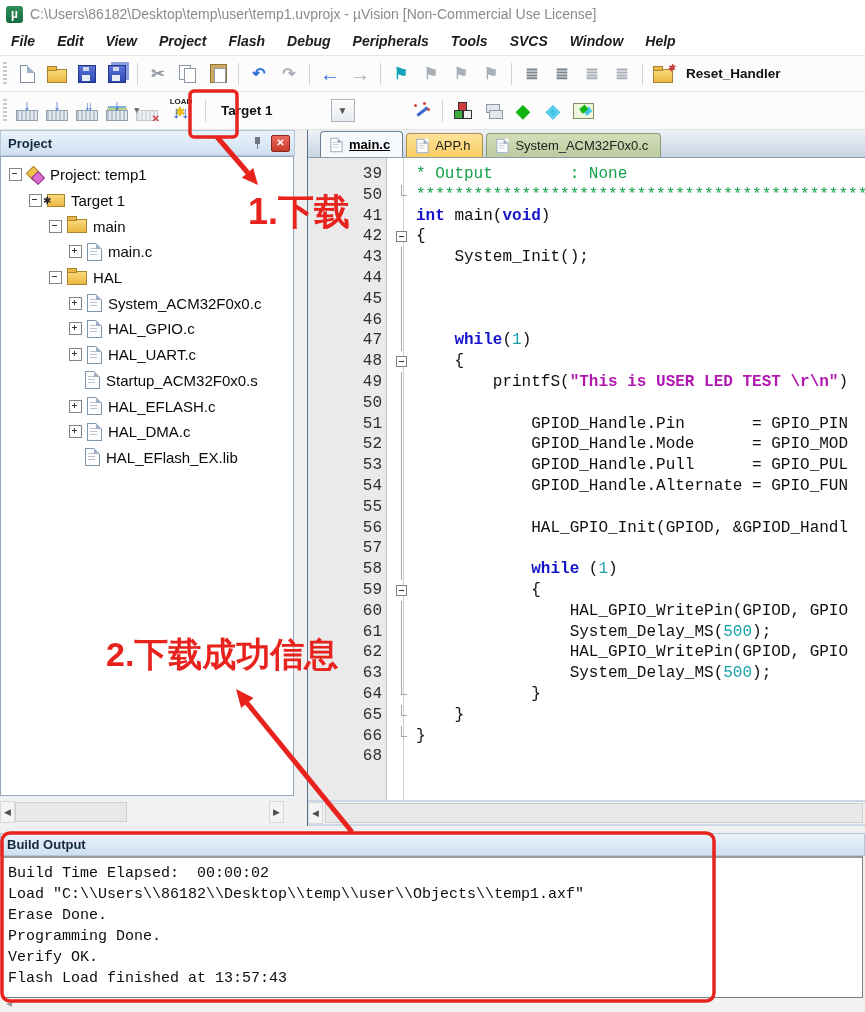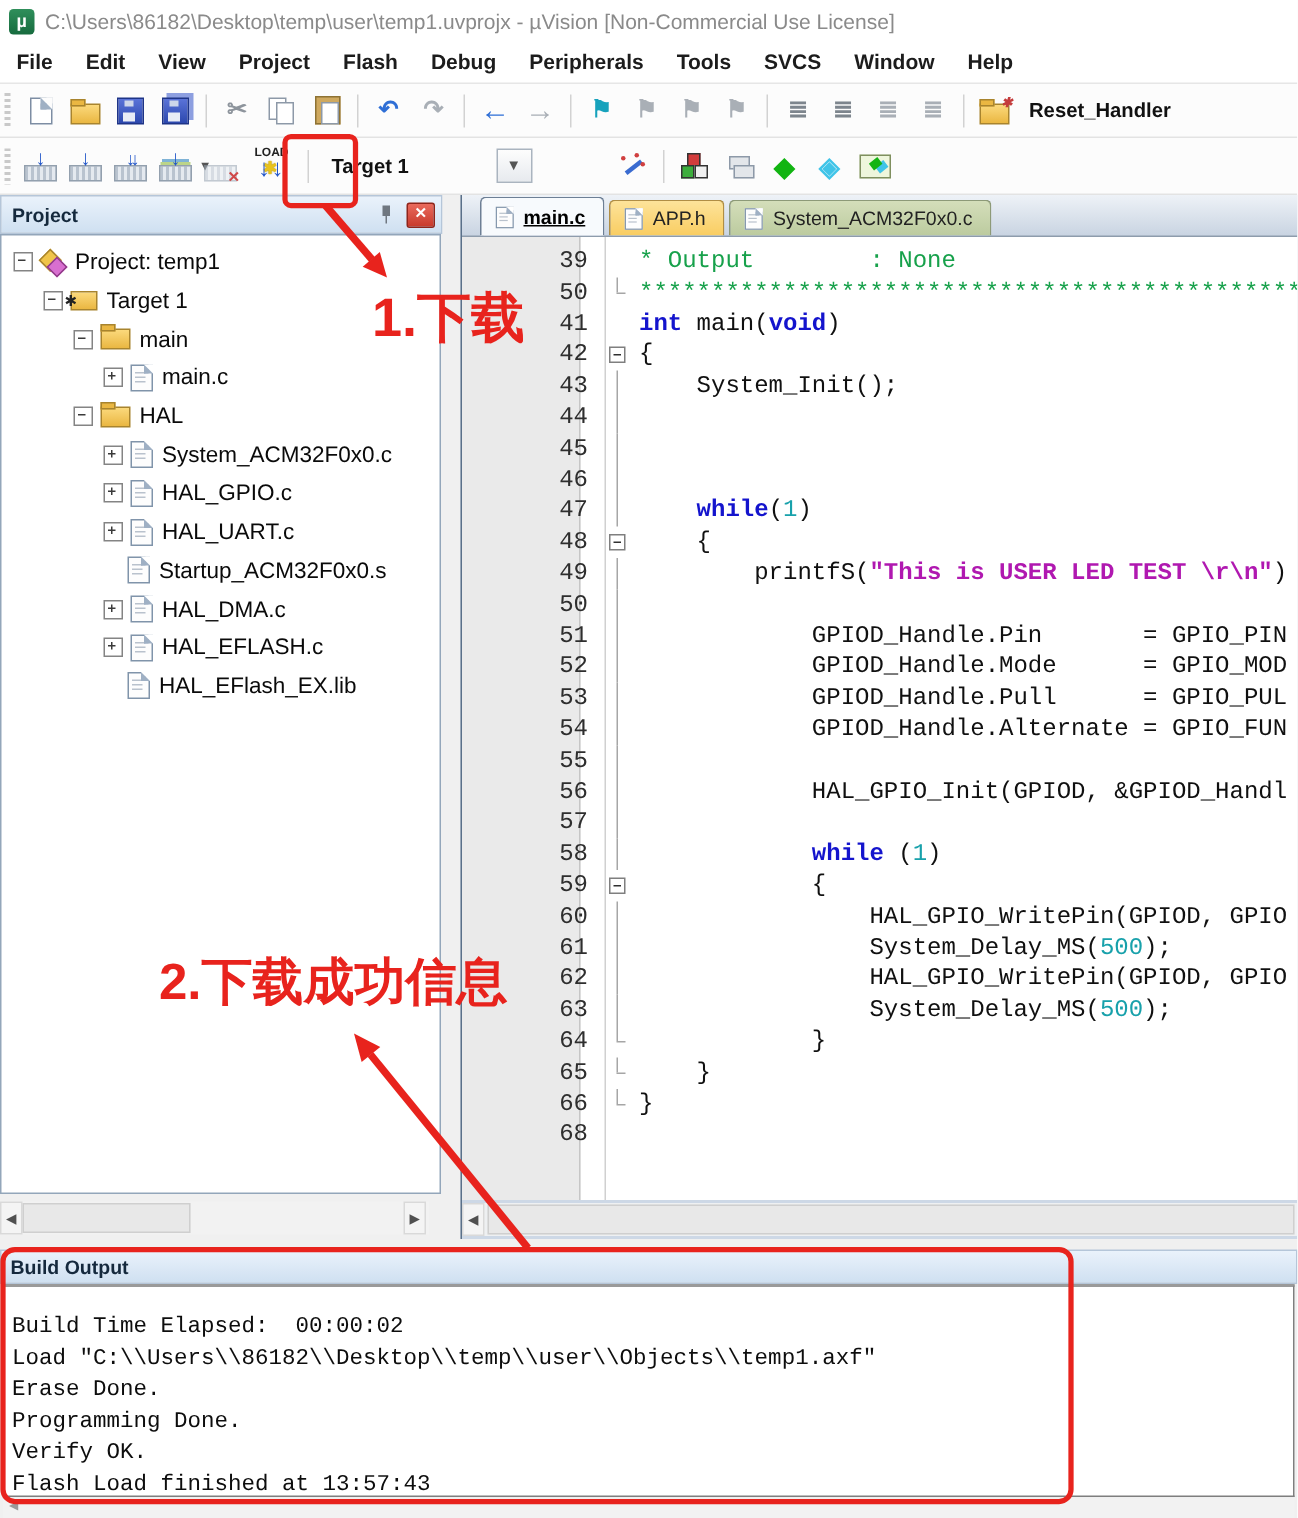--- a/index.html
+++ b/index.html
@@ -5,21 +5,21 @@
   html,body{margin:0;padding:0;background:#fff;}
   #app{position:relative;width:865px;height:1012px;background:#fff;overflow:hidden;
        font-family:"Liberation Sans",sans-serif;-webkit-font-smoothing:antialiased;}
   
   #titlebar{position:absolute;left:0;top:0;width:865px;height:28px;background:#fff;
             display:flex;align-items:center;padding-left:6px;box-sizing:border-box;}
   .appicon{width:17px;height:17px;border-radius:3px;background:linear-gradient(#2f8f5b,#176b3e);
            color:#fff;font-size:12px;font-weight:bold;display:flex;align-items:center;justify-content:center;margin-right:7px;}
   #title-text{font-size:14px;color:#8a8a8a;white-space:nowrap;}
   #menubar{position:absolute;left:0;top:28px;width:865px;height:28px;background:#fff;
-           display:flex;align-items:flex-end;border-bottom:1px solid #e6e6e6;box-sizing:border-box;}
+           display:flex;align-items:flex-end;border-bottom:1px solid #e6e6e6;box-sizing:border-box;font-style:italic;}
   .menu-item{padding:0 11px;font-size:14px;font-weight:600;color:#1c1c1c;line-height:27px;}
   
   .toolbar{position:absolute;left:0;width:865px;background:#fcfcfc;display:flex;align-items:center;
            border-bottom:1px solid #e3e3e3;box-sizing:border-box;}
   #toolbar1{top:56px;height:36px;}
   #toolbar2{top:92px;height:38px;}
   .grip{width:4px;height:24px;margin:0 5px 0 3px;
         background:repeating-linear-gradient(#c9c9c9 0 2px,transparent 2px 4px);}
   .tsep{width:1px;height:22px;background:#d2d2d2;margin:0 5px;}
   .tbtn{position:relative;width:30px;height:28px;display:flex;align-items:center;justify-content:center;}
@@ -117,21 +117,21 @@
   .tab{height:23px;display:flex;align-items:center;padding:0 12px 0 8px;margin-right:3px;
        border:1px solid #90552a;border-bottom:none;border-radius:4px 4px 0 0;font-size:13px;position:relative;}
   .tab .tpage{transform:scale(.8);margin-right:5px;}
   .tab-active{background:#f7fafd;border-color:#6d7f95;height:25px;font-weight:bold;z-index:2;}
   .tab-active .lab{text-decoration:underline;}
   .tab-header{background:linear-gradient(#fde39a,#f9cd62);border-color:#b08e45;color:#222;margin-top:36px;}
   .tab-source{background:linear-gradient(#d4deba,#bccb9f);border-color:#8d9a78;color:#222;}
   #code{position:absolute;left:0;top:28px;right:0;bottom:26px;background:#fff;overflow:hidden;}
   #gutter-bg{position:absolute;left:0;top:0;bottom:0;width:78px;background:#eaeaea;border-right:1px solid #c6c6c6;}
   #foldline{position:absolute;left:95px;top:0;bottom:0;width:1px;background:#d0d0d0;}
-  #code-lines{position:absolute;left:16px;top:6px;right:0;font-family:"Liberation Mono","DejaVu Sans Mono",monospace;font-size:16px;}
+  #code-lines{position:absolute;left:6px;top:6px;right:0;font-family:"Liberation Mono","DejaVu Sans Mono",monospace;font-size:16px;}
   .crow{display:flex;height:20.8px;line-height:20.8px;white-space:pre;}
   .gut{flex:0 0 68px;text-align:right;padding-right:11px;color:#2e2e2e;}
   .fold{flex:0 0 17px;position:relative;}
   .fold .vln{position:absolute;left:8px;top:0;bottom:0;width:1px;background:#a6a6a6;}
   .fold .vtop{position:absolute;left:8px;top:0;height:10px;width:1px;background:#a6a6a6;}
   .fold .hst{position:absolute;left:8px;top:10px;width:6px;height:1px;background:#a6a6a6;}
   .fold .fbox{position:absolute;left:3px;top:5px;width:11px;height:11px;background:#fff;border:1px solid #7f7f7f;box-sizing:border-box;}
   .fold .fbox i{position:absolute;left:2px;top:4px;width:5px;height:1px;background:#303030;}
   .ctext{padding-left:6px;}
   .tk.kw{color:#1414cd;font-weight:bold;}
@@ -139,21 +139,21 @@
   .tk.num{color:#18a1ab;}
   .tk.str{color:#b018b0;font-weight:bold;}
   .tk.pl{color:#101010;}
   #ed-hscroll{left:0;bottom:2px;right:0;background:#eef0f2;}
   
   #buildout{position:absolute;left:0;top:826px;width:865px;height:186px;background:#f0f0f0;}
   #bo-hdr{position:absolute;left:0;top:7px;width:865px;height:23px;background:linear-gradient(#eaf2fb,#cfe0f1);
           border:1px solid #b5c6d9;box-sizing:border-box;display:flex;align-items:center;padding-left:6px;}
   #bo-hdr .ttl{font-size:13px;font-weight:600;color:#15293d;}
   #bo-body{position:absolute;left:2px;top:30px;right:2px;height:142px;background:#fff;border:1px solid #7e7e7e;
-           border-top:2px solid #9a9a9a;box-sizing:border-box;padding:16px 0 0 5px;
+           border-top:2px solid #9a9a9a;box-sizing:border-box;padding:5px 0 0 5px;
            font-family:"Liberation Mono","DejaVu Sans Mono",monospace;font-size:15px;line-height:21px;color:#0d0d0d;white-space:pre;}
   #bo-strip{position:absolute;left:2px;bottom:0;right:2px;height:13px;background:#f2f2f2;color:#9a9a9a;font-size:8px;padding-left:4px;}
   
   #overlay{position:absolute;left:0;top:0;width:865px;height:1012px;pointer-events:none;z-index:50;}
   .anno-text{position:absolute;color:#e8231d;font-weight:bold;pointer-events:none;z-index:51;
              font-family:"Liberation Sans",sans-serif;white-space:nowrap;}
   #anno1{left:248px;top:188px;font-size:36px;}
   #anno2{left:106px;top:632px;font-size:34px;}
 </style>
 </head>
@@ -445,34 +445,34 @@
             <span class="tindent" style="width: 68px;"></span>
             <span class="xbox plus">
               <i></i>
               <u></u>
             </span>
             <span class="ticon">
               <span class="tpage">
                 <i></i>
               </span>
             </span>
+            <span class="tlabel">HAL_EFLASH.c</span>
+          </div>
+          <div class="trow">
+            <span class="tindent" style="width: 68px;"></span>
+            <span class="xbox plus">
+              <i></i>
+              <u></u>
+            </span>
+            <span class="ticon">
+              <span class="tpage">
+                <i></i>
+              </span>
+            </span>
             <span class="tlabel">HAL_DMA.c</span>
-          </div>
-          <div class="trow">
-            <span class="tindent" style="width: 68px;"></span>
-            <span class="xbox plus">
-              <i></i>
-              <u></u>
-            </span>
-            <span class="ticon">
-              <span class="tpage">
-                <i></i>
-              </span>
-            </span>
-            <span class="tlabel">HAL_EFLASH.c</span>
           </div>
           <div class="trow">
             <span class="tindent" style="width: 68px;"></span>
             <span class="xspace"></span>
             <span class="ticon">
               <span class="tpage">
                 <i></i>
               </span>
             </span>
             <span class="tlabel">HAL_EFlash_EX.lib</span>

